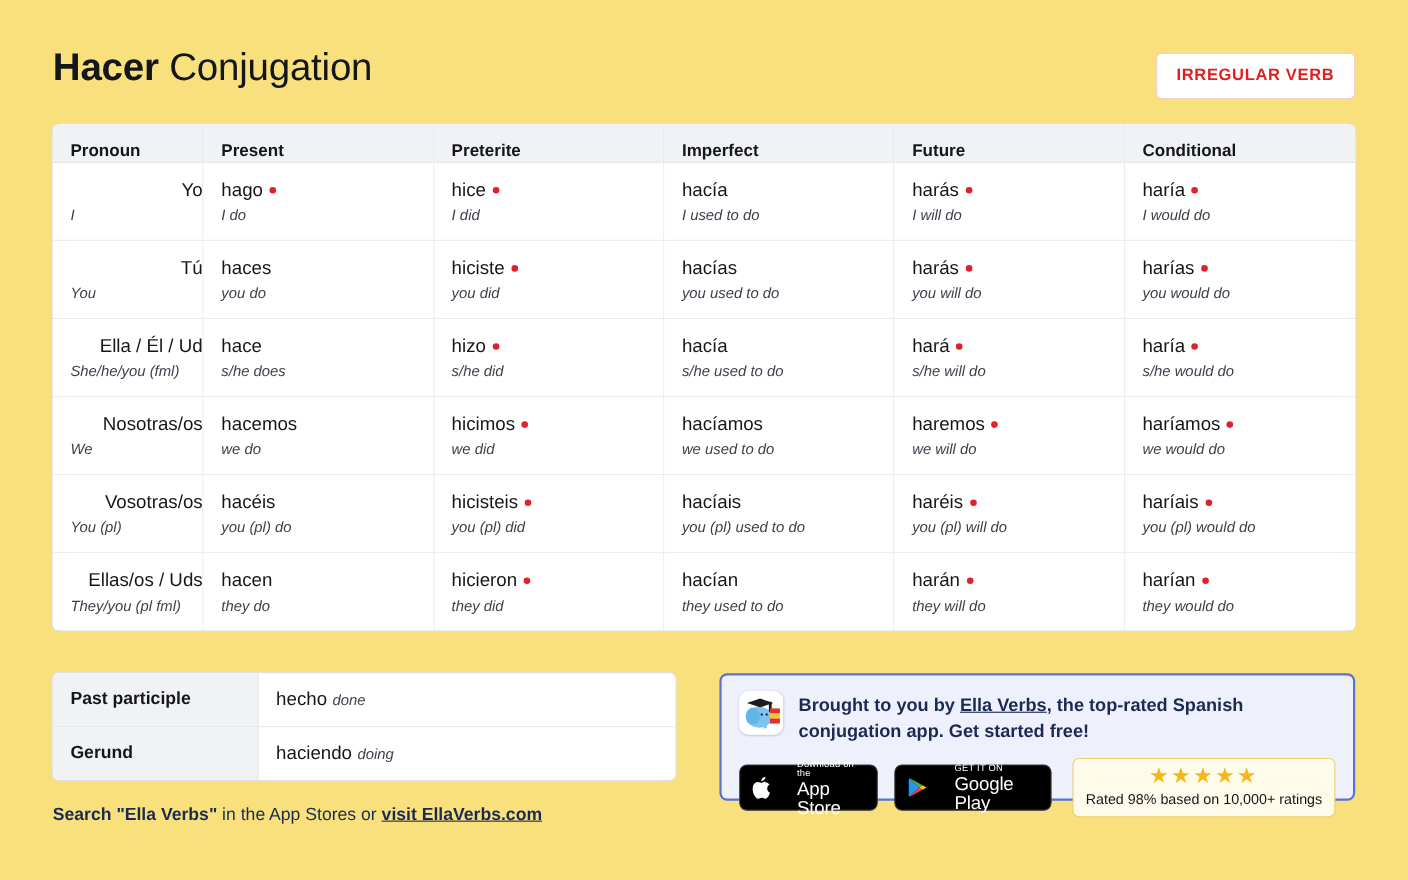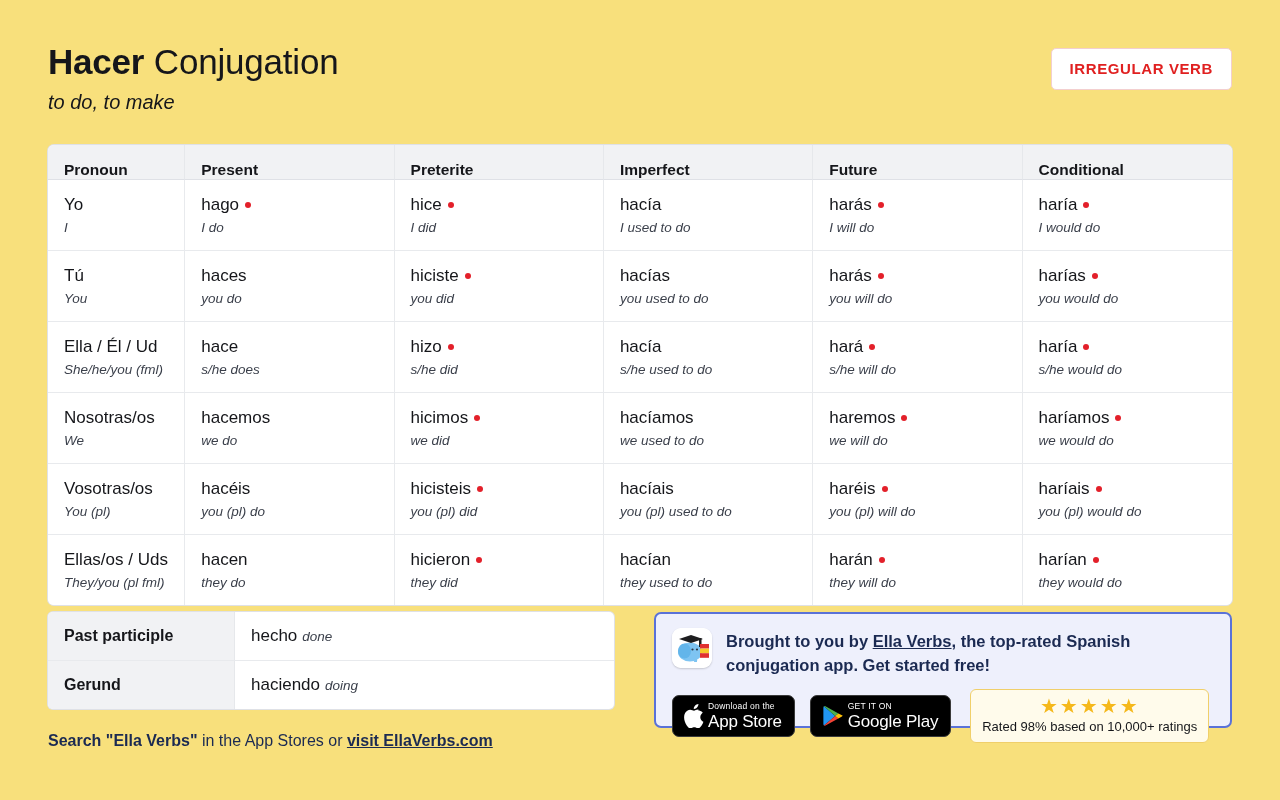--- a/index.html
+++ b/index.html
@@ -47,21 +47,21 @@
     background: #ffffff;
     padding: 13px 0 12px 16px;
     border-bottom: 1px solid #e8eaed;
     border-right: 1px solid #e8eaed;
     vertical-align: top;
   }
   .conj-table tr:last-child td { border-bottom: none; }
   .col-pron { width: 137px; }
   .col-form { width: 209px; }
   .form-line { font-size: 17px; color: #15161a; line-height: 23px; white-space: nowrap; }
-  .pron-line { font-size: 17px; color: #15161a; line-height: 23px; white-space: nowrap; }
+  .pron-line { font-size: 17px; color: #15161a; line-height: 23px; white-space: nowrap; text-align: right; }
   .gloss { font-size: 13.5px; font-style: italic; color: #3a3f4a; line-height: 20px; margin-top: 2px; white-space: nowrap; }
   .dot {
     display: inline-block; width: 6px; height: 6px; border-radius: 50%;
     background: #e3202a; vertical-align: middle; margin-left: 6px;
     position: relative; top: -1px;
   }
 
   
   .bottom { position: absolute; left: 48px; top: 612px; width: 1184px; display: flex; gap: 40px; }
   .bottom-left { width: 566px; }
@@ -91,40 +91,39 @@
   .app-icon {
     width: 40px; height: 40px; flex: 0 0 40px; border-radius: 9px; background: #ffffff;
     box-shadow: 0 1px 2px rgba(0,0,0,.18);
     position: relative; overflow: hidden;
   }
   .promo-text { font-size: 16.5px; font-weight: 700; color: #1b2a52; line-height: 24px; padding-top: 1px; }
   .promo-text .lnk { text-decoration: underline; }
   .promo-bottom { display: flex; align-items: center; gap: 15px; margin-top: 12px; }
   .store-badge {
     background: #000; border-radius: 7px; height: 42px; display: flex; align-items: center;
-    gap: 4px; padding: 0 12px 0 11px; color: #fff; border: 1px solid #3a3a3a;
+    gap: 24px; padding: 0 12px 0 11px; color: #fff; border: 1px solid #3a3a3a;
   }
   .store-badge .sb-txt { display: flex; flex-direction: column; justify-content: center; line-height: 1; }
   .sb-small { font-size: 8.5px; letter-spacing: 0.2px; margin-bottom: 2px; }
   .sb-big { font-size: 17px; font-weight: 500; letter-spacing: -0.2px; }
   .rating-box {
     background: #fffbeb; border: 1.5px solid #f0cf6a; border-radius: 6px;
     padding: 5px 11px 6px 11px; text-align: center; margin-left: 4px;
   }
   .stars { color: #f5b81a; font-size: 20px; letter-spacing: 2px; line-height: 22px; }
   .rating-text { font-size: 13px; color: #15161a; line-height: 18px; margin-top: 1px; white-space: nowrap; }
 </style>
 </head>
 <body>
 
 <div class="page">
 
   <div class="header">
     <h1 class="title"><span class="verb">Hacer</span><span> Conjugation</span></h1>
-    <div class="subtitle">to do, to make</div>
     <div class="badge">IRREGULAR VERB</div>
   </div>
 
   <table class="conj-table">
     <thead>
       <tr>
         <th class="col-pron">Pronoun</th>
         <th class="col-form">Present</th>
         <th class="col-form">Preterite</th>
         <th class="col-form">Imperfect</th>

